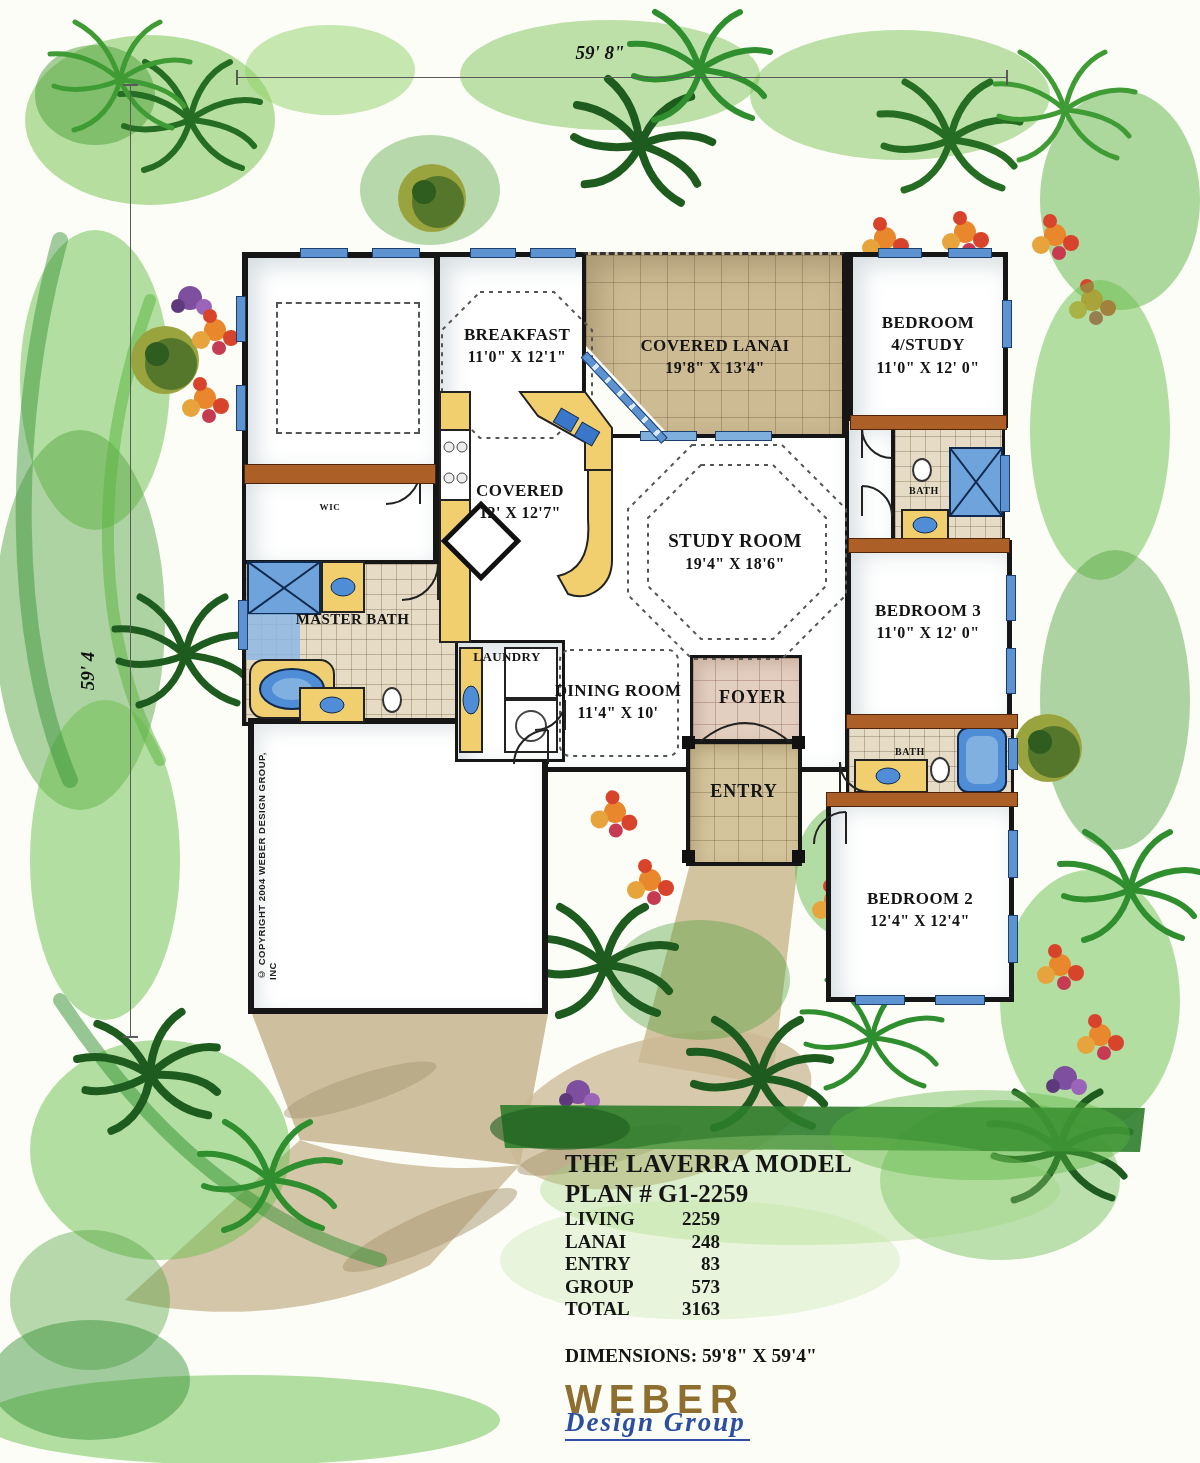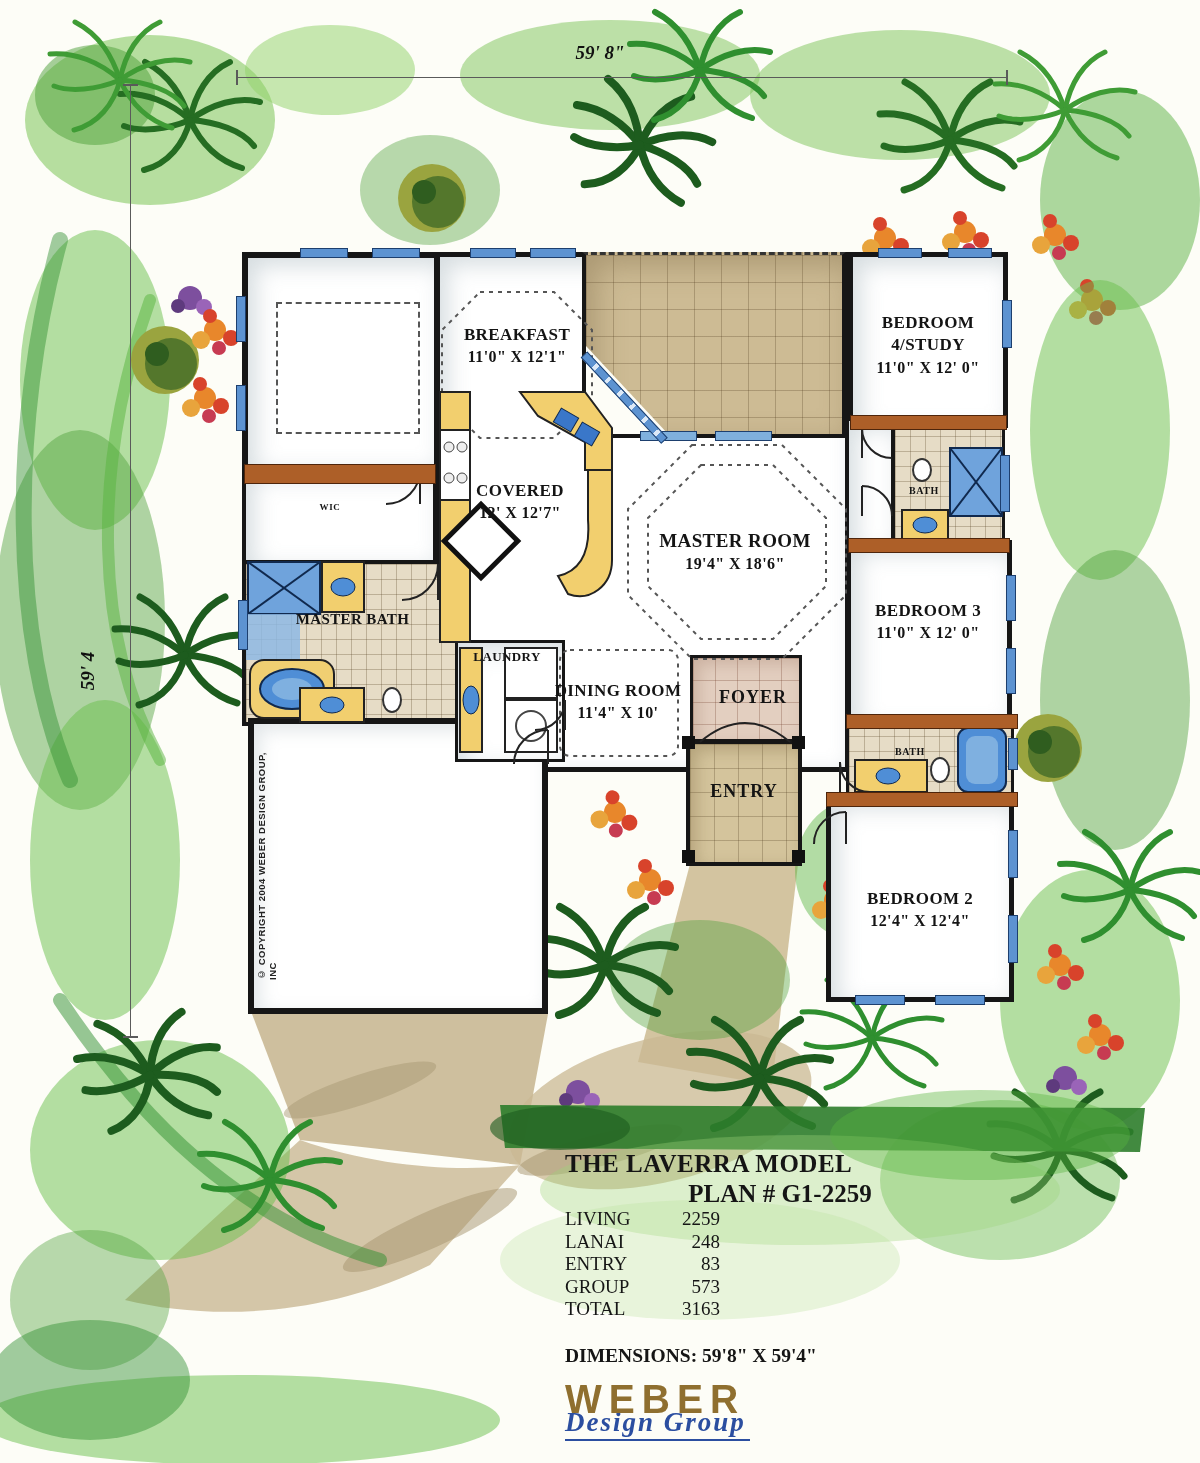--- a/index.html
+++ b/index.html
@@ -50,23 +50,23 @@
              clip-path:polygon(0 0,0 100%,100% 100%);z-index:5;}
   .lanai-slider{position:absolute;left:584px;top:350px;width:116px;height:7px;background:#5d93d1;
       background-image:repeating-linear-gradient(90deg,transparent 0 14px,#dce9f7 14px 18px);
       border:1px solid #1d3f6e;transform:rotate(47deg);transform-origin:left center;z-index:31;}
   .copyright{position:absolute;left:256px;top:742px;height:238px;writing-mode:vertical-rl;
       transform:rotate(180deg);font-family:"Liberation Sans",sans-serif;font-size:9.5px;
       font-weight:bold;color:#222;letter-spacing:.5px;z-index:55;}
   
   .titleblock{position:absolute;left:565px;top:1150px;width:430px;z-index:60;color:#151515;}
   .tb-model{font-size:25px;font-weight:bold;letter-spacing:.5px;}
-  .tb-plan{font-size:25px;font-weight:bold;margin-top:2px;text-align:center;}
+  .tb-plan{font-size:25px;font-weight:bold;margin-top:2px;}
   .tb-area-title{font-size:19px;font-weight:bold;margin-top:26px;}
-  .tb-row{display:flex;justify-content:space-between;width:155px;font-size:19px;font-weight:normal;line-height:22.5px;}
+  .tb-row{display:flex;justify-content:space-between;width:155px;font-size:19px;font-weight:bold;line-height:22.5px;}
   .tb-dims{font-size:19.5px;font-weight:bold;margin-top:24px;}
   .logo{margin-top:14px;width:200px;}
   .logo-weber{font-family:"Liberation Sans",sans-serif;font-size:39px;font-weight:bold;
       color:#8f6f2f;letter-spacing:7px;transform:scaleY(1.05);line-height:36px;}
   .logo-design{font-size:27px;font-style:italic;font-weight:bold;color:#2b4ea0;
       margin-top:-14px;letter-spacing:2px;border-bottom:2px solid #2b4ea0;
       display:inline-block;padding:0 4px 1px 0;}
 </style>
 </head>
 <body>
@@ -347,30 +347,34 @@
   <div class="sill" style="left:244px;top:464px;width:190px;height:18px"></div>
   <div class="sill" style="left:850px;top:415px;width:155px;height:13px"></div>
   <div class="sill" style="left:848px;top:538px;width:160px;height:13px"></div>
   <div class="sill" style="left:846px;top:714px;width:170px;height:13px"></div>
   <div class="sill" style="left:826px;top:792px;width:190px;height:13px"></div>
 
   <div class="rlabel" style="left:437px;top:324px;width:160px">
     <span class="nm">BREAKFAST</span>
     <span class="sz">11'0" X 12'1"</span>
   </div>
+  <div class="rlabel" style="left:605px;top:335px;width:220px">
+    <span class="nm">COVERED LANAI</span>
+    <span class="sz">19'8" X 13'4"</span>
+  </div>
   <div class="rlabel" style="left:843px;top:312px;width:170px">
     <span class="nm">BEDROOM 4/STUDY</span>
     <span class="sz">11'0" X 12' 0"</span>
   </div>
   <div class="rlabel" style="left:440px;top:480px;width:160px">
     <span class="nm">COVERED</span>
     <span class="sz">12' X 12'7"</span>
   </div>
   <div class="rlabel big" style="left:630px;top:528px;width:210px">
-    <span class="nm">MASTER ROOM</span>
+    <span class="nm">STUDY ROOM</span>
     <span class="sz">19'4" X 18'6"</span>
   </div>
   <div class="rlabel" style="left:848px;top:600px;width:160px">
     <span class="nm">BEDROOM 3</span>
     <span class="sz">11'0" X 12' 0"</span>
   </div>
   <div class="rlabel" style="left:295px;top:610px;width:115px;font-size:15px">
     <span class="nm" style="font-size:15px">MASTER BATH</span>
   </div>
   <div class="rlabel tiny" style="left:300px;top:502px;width:60px">WIC</div>

